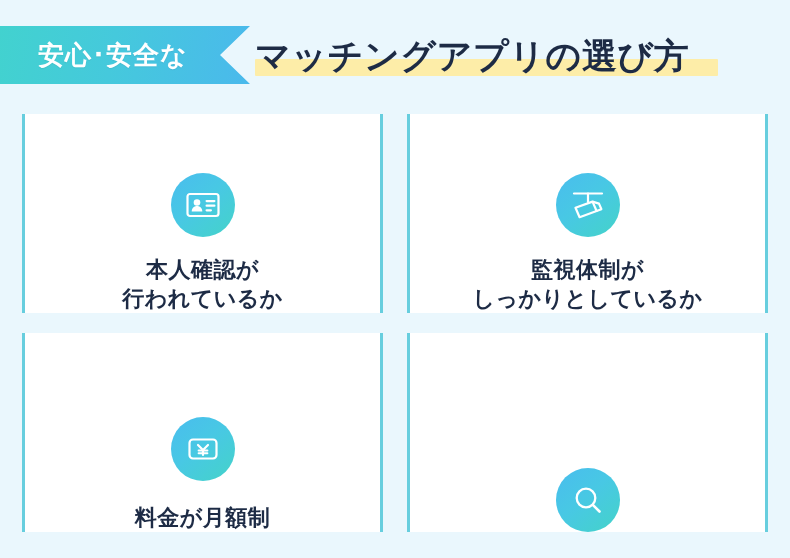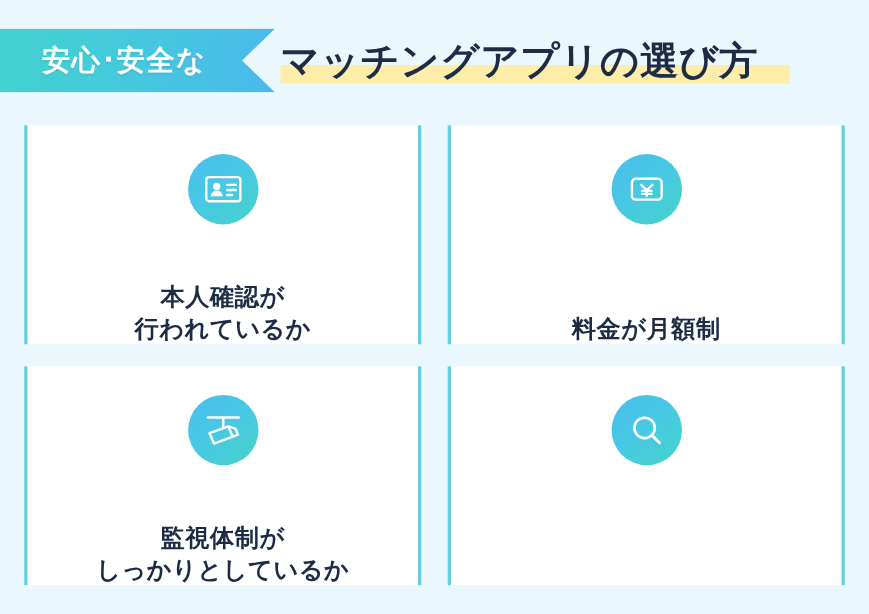--- a/index.html
+++ b/index.html
@@ -75,21 +75,21 @@
     grid-template-rows:199px 199px;
     column-gap:24px;
     row-gap:20px;
   }
   .card {
     position:relative;
     background:#ffffff;
     display:flex;
     flex-direction:column;
     align-items:center;
-    justify-content:space-between;
+    justify-content:flex-end;
     padding-top:26px;
   }
   .card::before, .card::after {
     content:"";
     position:absolute;
     top:0; bottom:0;
     width:3px;
     background:#67cede;
   }
   .card::before { left:0; }
@@ -146,49 +146,49 @@
           <path d="M8.7 26.5c0-3.3 2.4-5.4 5.3-5.4s5.3 2.1 5.3 5.4z" fill="#ffffff"></path>
           <rect x="22.5" y="15" width="10" height="2.2" rx="1.1" fill="#ffffff"></rect>
           <rect x="22.5" y="19.6" width="10" height="2.2" rx="1.1" fill="#ffffff"></rect>
           <rect x="22.5" y="24.2" width="6.5" height="2.2" rx="1.1" fill="#ffffff"></rect>
         </svg>
       </div>
       <div class="card-label">本人確認が
 行われているか</div>
     </div>
 
-    <div class="card single">
-      <div class="icon-circle">
-        <svg width="40" height="40" viewBox="0 0 40 40" aria-hidden="true">
-          <rect x="6.5" y="10.5" width="27" height="19" rx="3.5" fill="none" stroke="#ffffff" stroke-width="2.2"></rect>
-          <path d="M15 16 L20 21 L25 16" fill="none" stroke="#ffffff" stroke-width="2.2" stroke-linecap="round" stroke-linejoin="round"></path>
-          <line x1="20" y1="21" x2="20" y2="26" stroke="#ffffff" stroke-width="2.2" stroke-linecap="round"></line>
-          <line x1="15.6" y1="21.6" x2="24.4" y2="21.6" stroke="#ffffff" stroke-width="2" stroke-linecap="round"></line>
-          <line x1="15.6" y1="24.3" x2="24.4" y2="24.3" stroke="#ffffff" stroke-width="2" stroke-linecap="round"></line>
-        </svg>
-      </div>
-      <div class="card-label">料金が月額制</div>
-    </div>
-
     <div class="card">
       <div class="icon-circle">
         <svg width="40" height="40" viewBox="0 0 40 40" aria-hidden="true">
           <line x1="6" y1="8.5" x2="34" y2="8.5" stroke="#ffffff" stroke-width="2.2" stroke-linecap="round"></line>
           <line x1="20" y1="8.5" x2="20" y2="17" stroke="#ffffff" stroke-width="2.2" stroke-linecap="round"></line>
           <path d="M7.5 22.8 L24.5 16.6 L28.6 26.0 L11.6 32.2 Z" fill="none" stroke="#ffffff" stroke-width="2.2" stroke-linejoin="round"></path>
           <path d="M28.6 26.0 L33.4 24.2 L31.0 18.6 L24.5 16.6" fill="none" stroke="#ffffff" stroke-width="2.2" stroke-linejoin="round"></path>
         </svg>
       </div>
       <div class="card-label">監視体制が
 しっかりとしているか</div>
     </div>
 
     <div class="card single">
       <div class="icon-circle">
         <svg width="40" height="40" viewBox="0 0 40 40" aria-hidden="true">
+          <rect x="6.5" y="10.5" width="27" height="19" rx="3.5" fill="none" stroke="#ffffff" stroke-width="2.2"></rect>
+          <path d="M15 16 L20 21 L25 16" fill="none" stroke="#ffffff" stroke-width="2.2" stroke-linecap="round" stroke-linejoin="round"></path>
+          <line x1="20" y1="21" x2="20" y2="26" stroke="#ffffff" stroke-width="2.2" stroke-linecap="round"></line>
+          <line x1="15.6" y1="21.6" x2="24.4" y2="21.6" stroke="#ffffff" stroke-width="2" stroke-linecap="round"></line>
+          <line x1="15.6" y1="24.3" x2="24.4" y2="24.3" stroke="#ffffff" stroke-width="2" stroke-linecap="round"></line>
+        </svg>
+      </div>
+      <div class="card-label">料金が月額制</div>
+    </div>
+
+    <div class="card single">
+      <div class="icon-circle">
+        <svg width="40" height="40" viewBox="0 0 40 40" aria-hidden="true">
           <circle cx="18" cy="18" r="9.3" fill="none" stroke="#ffffff" stroke-width="2.3"></circle>
           <line x1="24.8" y1="24.8" x2="31.5" y2="31.5" stroke="#ffffff" stroke-width="2.6" stroke-linecap="round"></line>
         </svg>
       </div>
     </div>
 
   </div>
 </div>
 
 </body></html>

